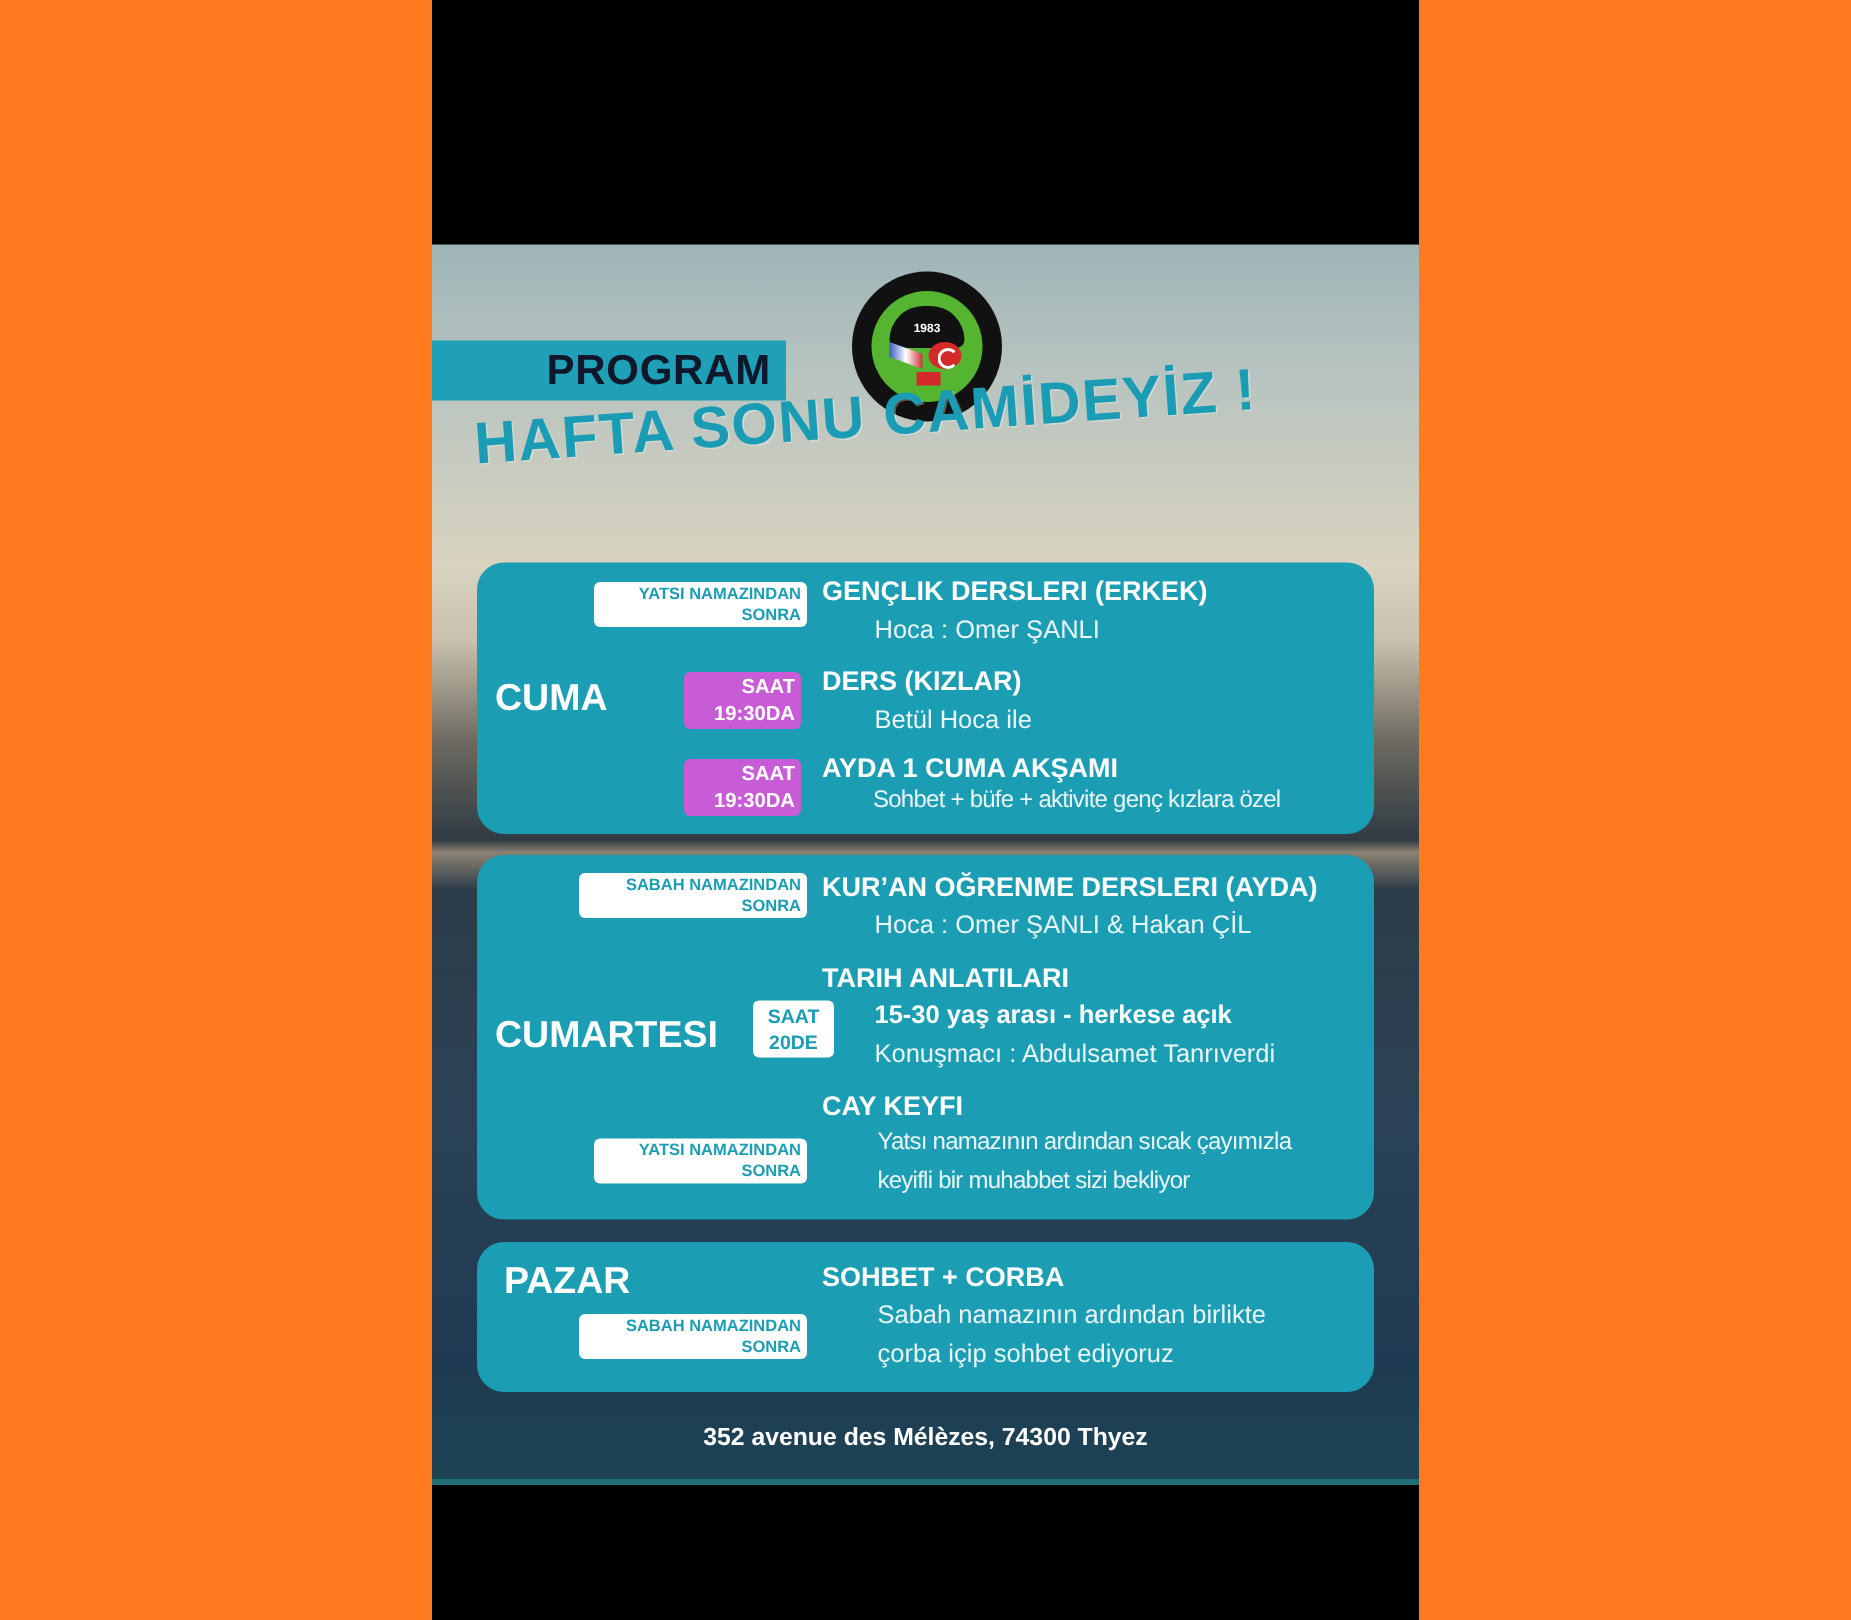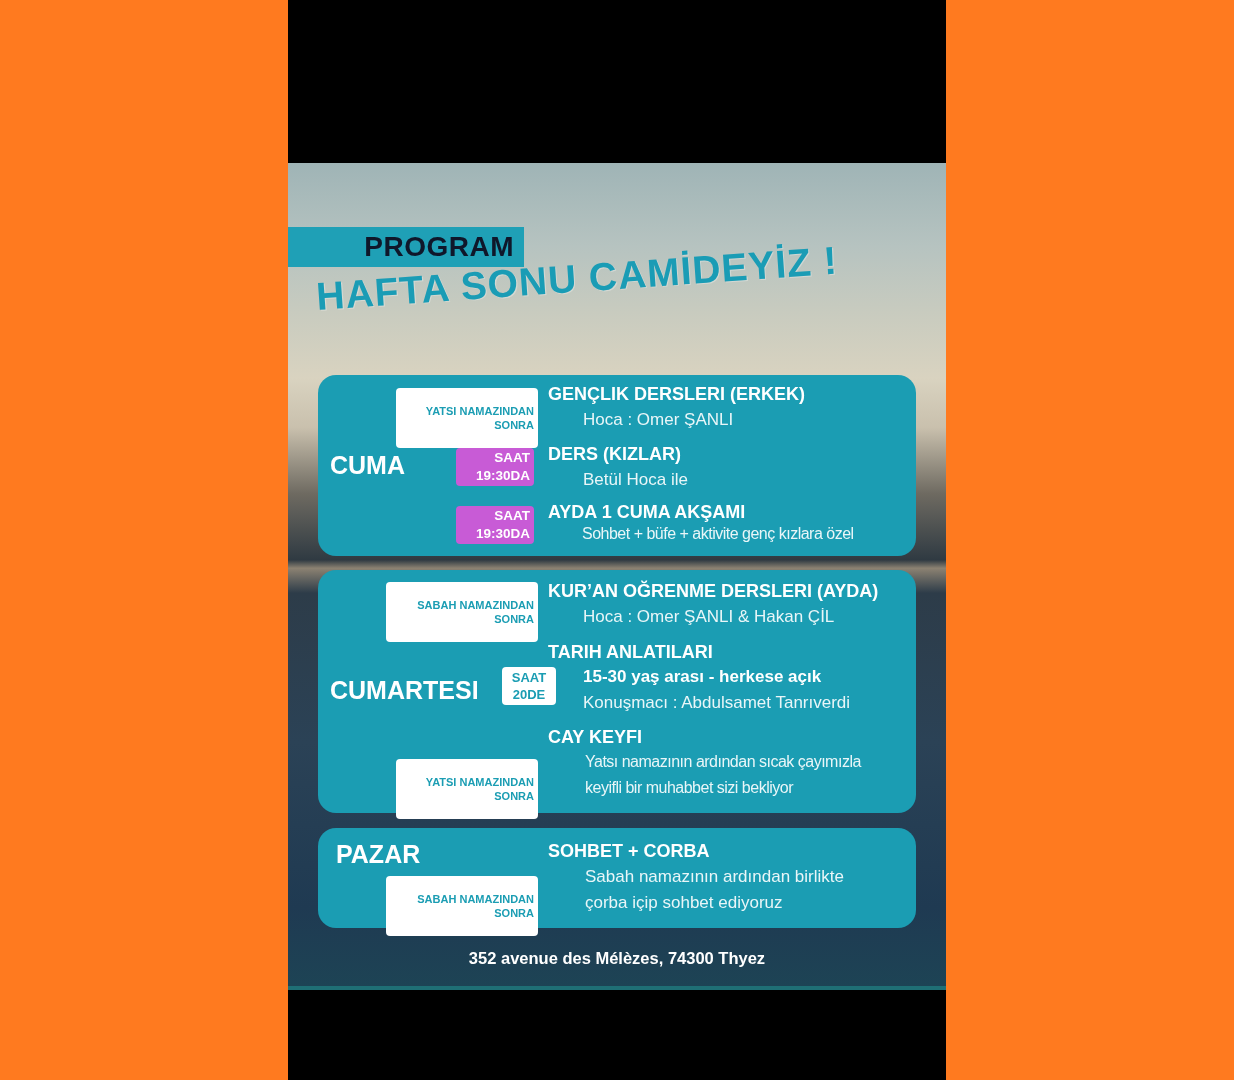--- a/index.html
+++ b/index.html
@@ -14,41 +14,51 @@
   .logo-inner{width:74px;height:74px;border-radius:50%;background:#55b530;position:relative;overflow:hidden;}
   .logo-dome{position:absolute;left:12px;top:10px;width:50px;height:28px;background:#111;border-radius:25px 25px 6px 6px;}
   .logo-year{position:absolute;left:0;right:0;top:20px;text-align:center;color:#fff;font-size:8px;font-weight:700;}
   .logo-wing-l{position:absolute;left:12px;top:38px;width:22px;height:10px;background:linear-gradient(90deg,#3a5fc2,#fff,#c33);transform:skewY(20deg);}
   .logo-wing-r{position:absolute;left:38px;top:34px;width:22px;height:18px;background:#d42a2a;border-radius:50%;}
   .logo-crescent{position:absolute;left:44px;top:38px;width:10px;height:10px;border-radius:50%;border:2px solid #fff;border-right-color:transparent;}
   .logo-base{position:absolute;left:30px;top:54px;width:16px;height:9px;background:#d42a2a;}
   .headline{position:absolute;left:30px;top:112px;color:#1a9cb5;font-weight:900;font-size:39px;letter-spacing:1px;transform:rotate(-4deg);transform-origin:left bottom;white-space:nowrap;text-shadow:1px 1px 0 rgba(255,255,255,.3);}
   .card{position:absolute;left:30px;width:598px;background:#1b9db3;border-radius:18px;}
   .day{position:absolute;color:#fff;font-weight:700;font-size:25px;}
-  .badge-w{position:absolute;background:#fff;color:#1b9db3;font-weight:700;font-size:11px;text-align:right;line-height:14px;border-radius:4px;padding:16px 4px;}
+  .badge-w{position:absolute;background:#fff;color:#1b9db3;font-weight:700;font-size:11px;text-align:right;line-height:14px;border-radius:4px;padding:1px 4px;}
   .badge-w .l2{display:block;}
   .badge-p{position:absolute;background:#c85bd6;color:#fff;font-weight:700;font-size:13.5px;text-align:right;line-height:18px;border-radius:4px;padding:1px 4px;}
   .badge-s{position:absolute;background:#fff;color:#1b9db3;font-weight:700;font-size:13px;text-align:center;line-height:17px;border-radius:4px;padding:2px 5px;}
   .ev-title{position:absolute;color:#fff;font-weight:700;font-size:18px;white-space:nowrap;}
   .ev-sub{position:absolute;color:#e9f6f8;font-size:17px;white-space:nowrap;}
   .ev-sub.bold{font-weight:700;color:#fff;}
   .ev-sub.small{font-size:16px;letter-spacing:-0.5px;}
   .address{position:absolute;left:0;right:0;top:786px;text-align:center;color:#fff;font-weight:700;font-size:16.5px;}
 </style>
 </head>
 <body>
 
 <div class="frame"></div>
 
 <div class="poster">
 
   <div class="program-tag">
     <span>PROGRAM</span>
   </div>
 
+  <div class="logo">
+    <div class="logo-inner">
+      <div class="logo-dome"></div>
+      <div class="logo-year">1983</div>
+      <div class="logo-wing-l"></div>
+      <div class="logo-wing-r"></div>
+      <div class="logo-crescent"></div>
+      <div class="logo-base"></div>
+    </div>
+  </div>
 
   <div class="headline">HAFTA SONU CAMİDEYİZ !</div>
 
   <div class="card" style="top:212px;height:181px;">
     <div class="day" style="left:12px;top:76px;">CUMA</div>
 
     <div class="badge-w" style="left:78px;top:13px;width:134px;">
       <span>YATSI NAMAZINDAN</span>
       <span class="l2">SONRA</span>
     </div>

